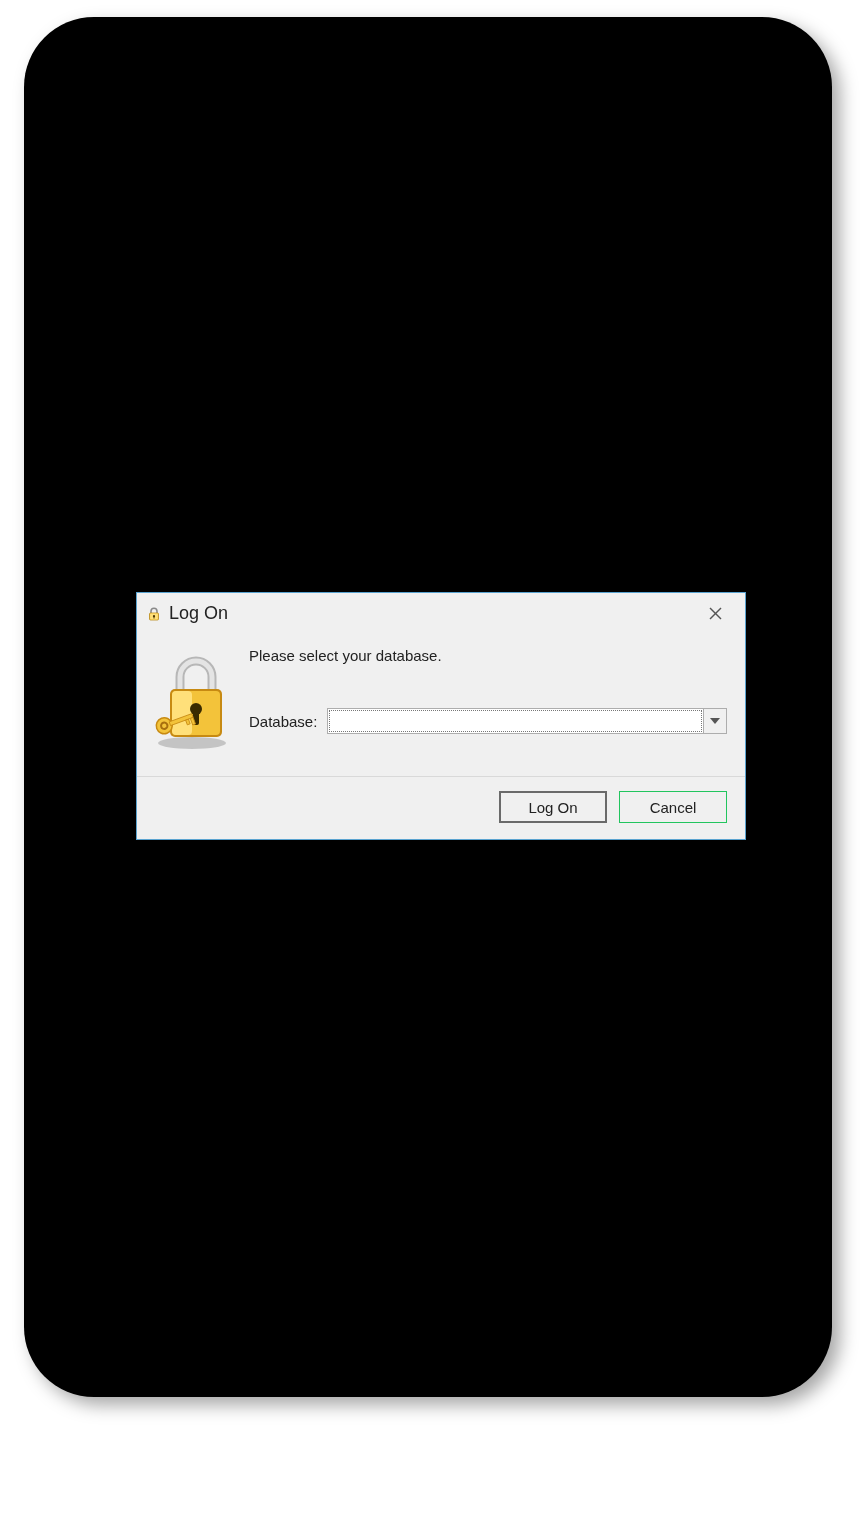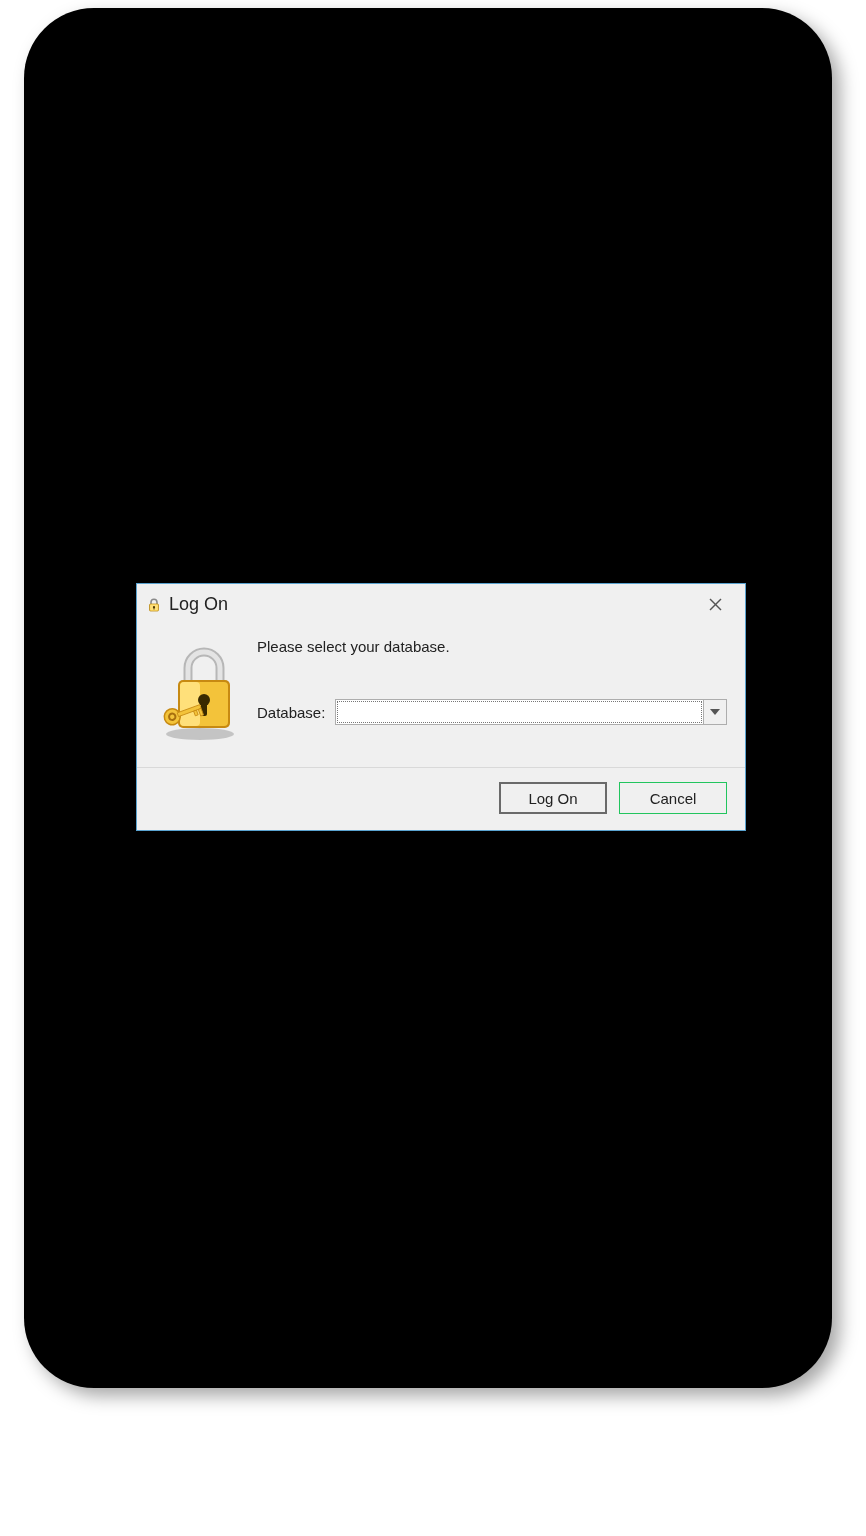--- a/index.html
+++ b/index.html
@@ -9,21 +9,21 @@
     height: 1536px;
     background: #ffffff;
     font-family: "Segoe UI", Tahoma, sans-serif;
     overflow: hidden;
   }
 
   
   .device {
     position: absolute;
     left: 24px;
-    top: 8px;
+    top: 17px;
     width: 808px;
     height: 1380px;
     background: #000000;
     border-radius: 70px;
     box-shadow: 8px 8px 18px rgba(0,0,0,0.35);
   }
 
   
   .dialog {
     position: absolute;
@@ -60,21 +60,21 @@
     justify-content: center;
     color: #555;
     font-size: 18px;
     cursor: default;
   }
   .close-btn svg { display:block; }
 
   
   .body {
     display: flex;
-    padding: 12px 18px 22px 10px;
+    padding: 12px 18px 22px 2px;
   }
 
   .icon-col {
     width: 110px;
     display: flex;
     align-items: flex-start;
     justify-content: center;
     padding-top: 6px;
   }
 

